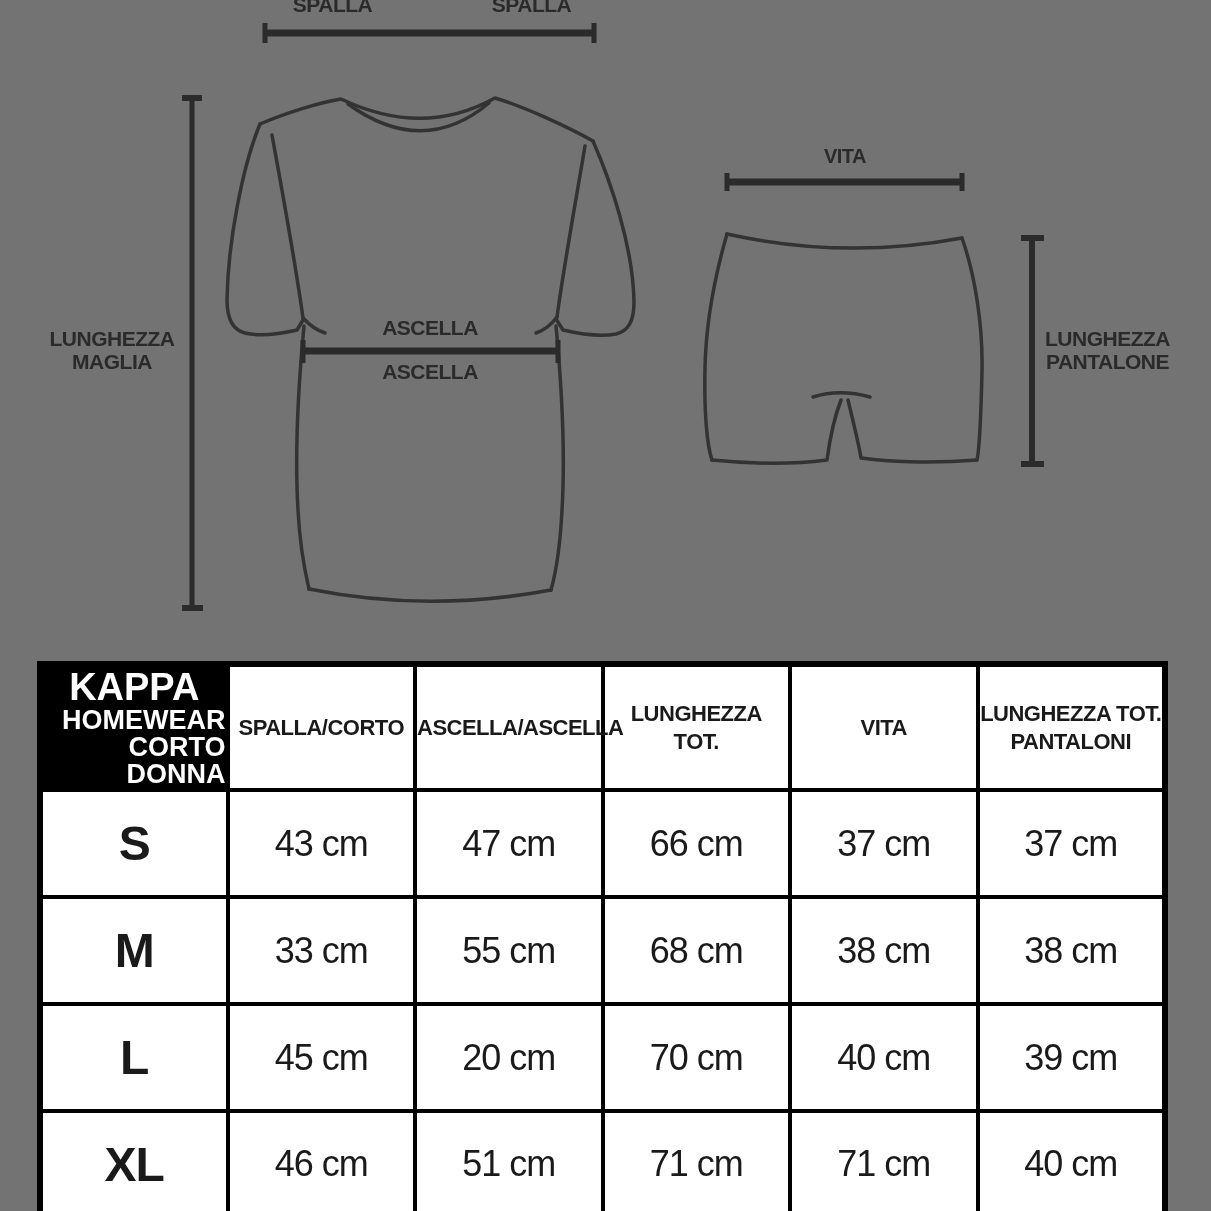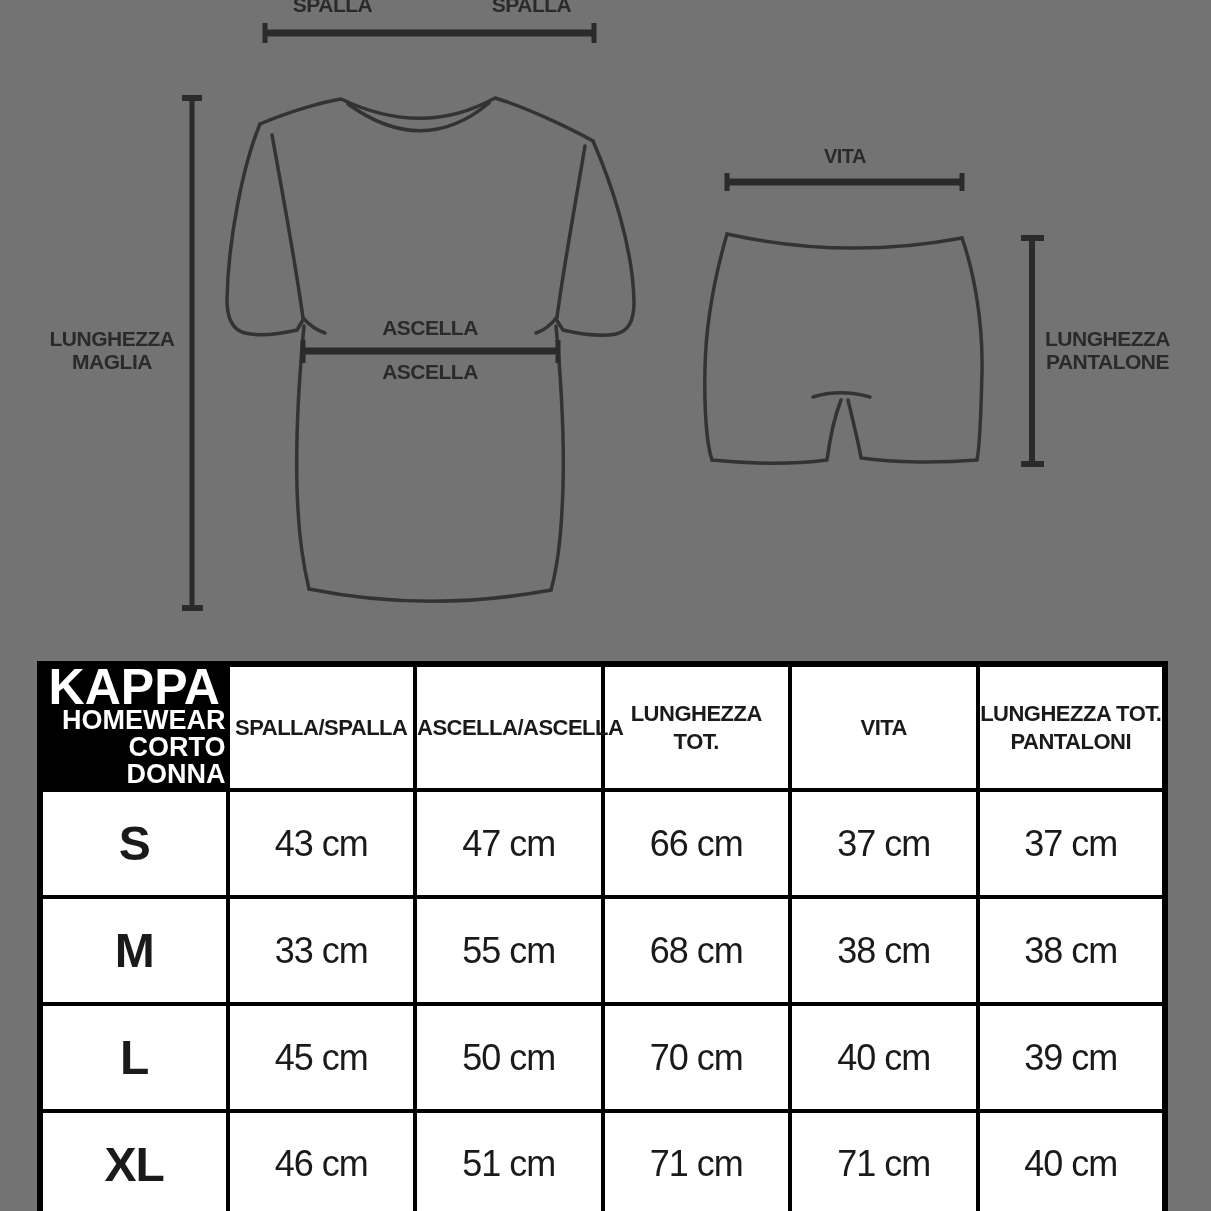--- a/index.html
+++ b/index.html
@@ -51,21 +51,21 @@
     vertical-align: middle;
     padding: 0;
     color: #1a1a1a;
   }
   tr.header-row    { height: 115px; }
   tr.data-row      { height: 107px; }
   th.brand-cell {
     background: #000000;
     color: #ffffff;
   }
-  .brand-line1 { font-size: 50px; font-weight: bold; line-height: 40px; letter-spacing: 0px; color:#ffffff; }
+  .brand-line1 { font-size: 38px; font-weight: bold; line-height: 40px; letter-spacing: 0px; color:#ffffff; }
   .brand-line2 { font-size: 27px; font-weight: bold; line-height: 27px; color:#ffffff;text-align:right; }
   .col-header-line { font-size: 22px; font-weight: bold; line-height: 28px; letter-spacing: -0.5px; }
   td.size-cell  { font-size: 48px; font-weight: bold; letter-spacing: -1px; }
   td.value-cell { font-size: 36px; font-weight: normal; letter-spacing: -1px; }
 </style>
 </head>
 <body>
 
 <div class="canvas">
 
@@ -157,21 +157,21 @@
 
   <table class="size-table">
     <tbody>
         <tr class="header-row">
       <th class="brand-cell">
         <div class="brand-line1">KAPPA</div>
         <div class="brand-line2">HOMEWEAR</div>
         <div class="brand-line2">CORTO DONNA</div>
       </th>
       <th>
-        <div class="col-header-line">SPALLA/SPALLA</div>
+        <div class="col-header-line">SPALLA/CORTO</div>
         <div class="col-header-line"></div>
       </th>
       <th>
         <div class="col-header-line">ASCELLA/ASCELLA</div>
         <div class="col-header-line"></div>
       </th>
       <th>
         <div class="col-header-line">LUNGHEZZA</div>
         <div class="col-header-line">TOT.</div>
       </th>
@@ -199,21 +199,21 @@
       <td class="value-cell">33 cm</td>
       <td class="value-cell">55 cm</td>
       <td class="value-cell">68 cm</td>
       <td class="value-cell">38 cm</td>
       <td class="value-cell">38 cm</td>
     </tr>
 
     <tr class="data-row">
       <td class="size-cell">L</td>
       <td class="value-cell">45 cm</td>
-      <td class="value-cell">50 cm</td>
+      <td class="value-cell">20 cm</td>
       <td class="value-cell">70 cm</td>
       <td class="value-cell">40 cm</td>
       <td class="value-cell">39 cm</td>
     </tr>
 
     <tr class="data-row">
       <td class="size-cell">XL</td>
       <td class="value-cell">46 cm</td>
       <td class="value-cell">51 cm</td>
       <td class="value-cell">71 cm</td>

